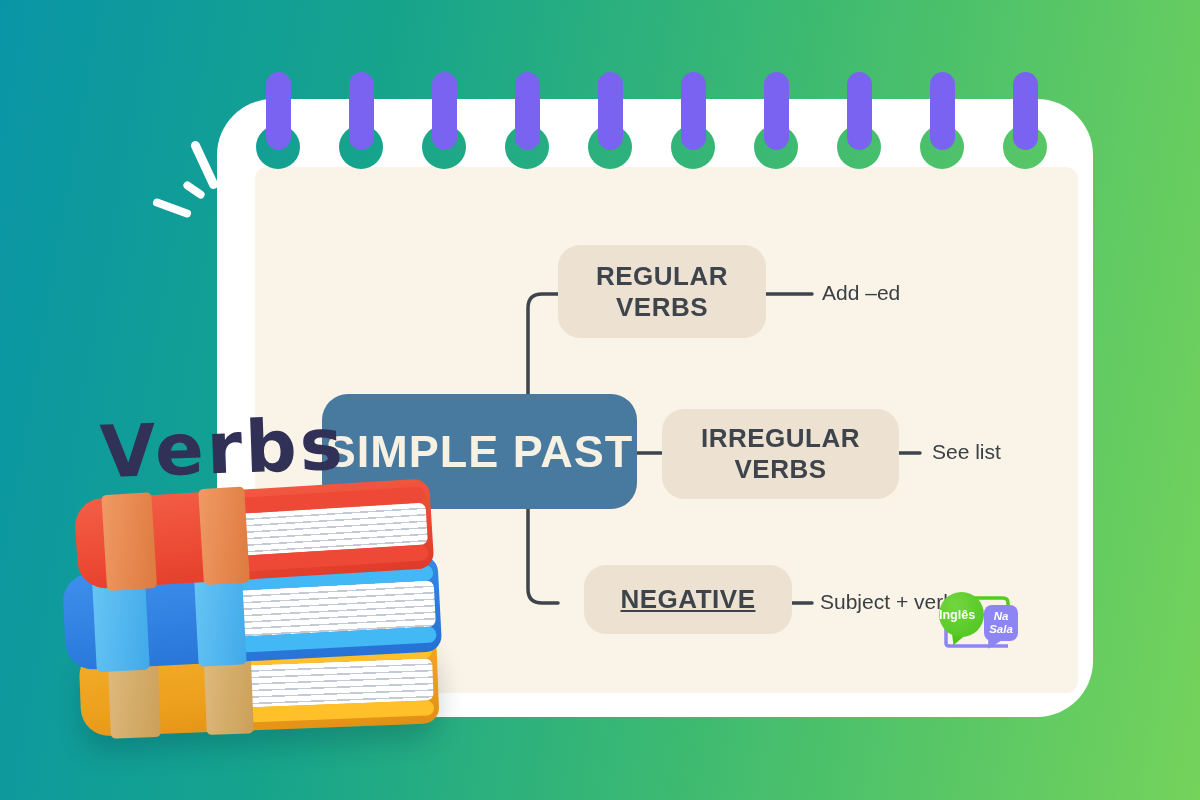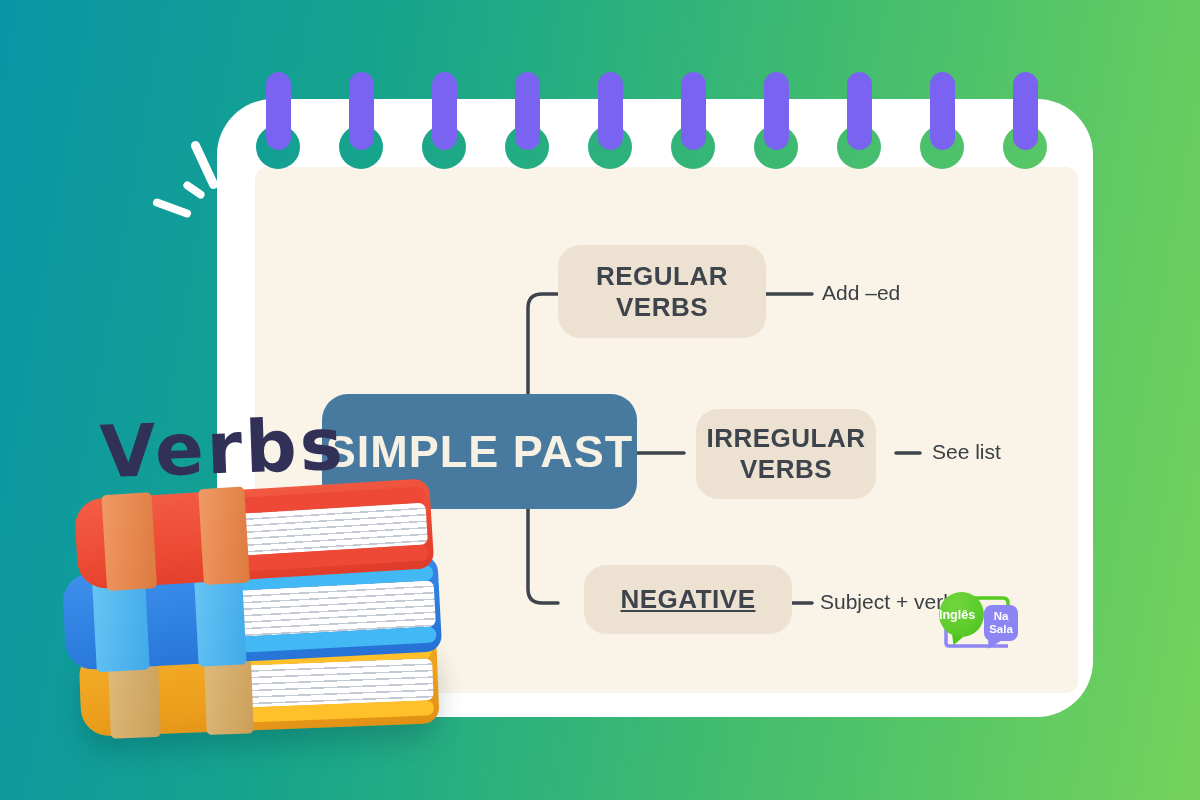--- a/index.html
+++ b/index.html
@@ -28,40 +28,40 @@
   .sparkle.s2{left:190px;top:178px;width:8px;height:24px;transform:rotate(-55deg);}
   .sparkle.s3{left:168px;top:188px;width:8px;height:40px;transform:rotate(-70deg);}
   
   .connectors{position:absolute;left:0;top:0;width:1200px;height:800px;z-index:3;pointer-events:none;}
   .node{position:absolute;display:flex;align-items:center;justify-content:center;
     text-align:center;font-weight:bold;color:#3e444c;letter-spacing:.5px;}
   .node.beige{background:#ede2d2;border-radius:22px;font-size:26px;line-height:1.18;z-index:4;text-align:center;}
   .node.root{left:322px;top:394px;width:315px;height:115px;background:#48799f;
     border-radius:26px;color:#f7f1e4;font-size:45px;letter-spacing:1px;z-index:5;}
   .node.regular{left:558px;top:245px;width:208px;height:93px;}
-  .node.irregular{left:696px;top:409px;width:180px;height:90px;}
+  .node.irregular{left:662px;top:409px;width:237px;height:90px;}
   .node.negative{left:584px;top:565px;width:208px;height:69px;text-decoration:underline;}
   .branch-note{position:absolute;transform:translateY(-54%);font-size:21px;color:#3a4046;
     white-space:nowrap;z-index:6;}
   .note-1{left:822px;top:294px;}
   .note-2{left:932px;top:453px;}
   .note-3{left:820px;top:603px;}
   
   .logo{position:absolute;left:930px;top:583px;width:95px;height:72px;z-index:7;}
   .logo svg{position:absolute;left:0;top:0;}
   .logo .g-bubble{position:absolute;left:9px;top:9px;width:45px;height:45px;border-radius:50%;
     background:radial-gradient(circle at 35% 30%,#72d63f,#4cc41c);
     display:flex;align-items:center;justify-content:flex-start;
     color:#fff;font-weight:bold;font-size:12.5px;}
   .logo .g-tail{position:absolute;left:20px;top:50px;width:0;height:0;
     border-left:5px solid transparent;border-right:9px solid transparent;
     border-top:13px solid #4cc41c;transform:rotate(14deg);}
   .logo .p-bubble{position:absolute;left:54px;top:22px;width:34px;height:36px;border-radius:8px;
     background:#8d85f4;display:flex;flex-direction:column;align-items:center;justify-content:center;
-    color:#fff;font-weight:bold;font-size:11.5px;line-height:1.15;}
+    color:#fff;font-weight:bold;font-size:11.5px;line-height:1.15;font-style:italic;}
   .logo .p-tail{position:absolute;left:56px;top:55px;width:0;height:0;
     border-left:4px solid transparent;border-right:10px solid transparent;
     border-top:12px solid #8d85f4;transform:rotate(18deg);}
   
   .verbs{position:absolute;left:100px;top:406px;z-index:9;
     font-family:"DejaVu Sans",sans-serif;font-weight:bold;font-size:72px;
     color:#313056;letter-spacing:3px;transform:rotate(-2deg);}
   
   .book{position:absolute;}
   .book .cover{position:absolute;inset:0;border-radius:28px 16px 16px 28px;}

